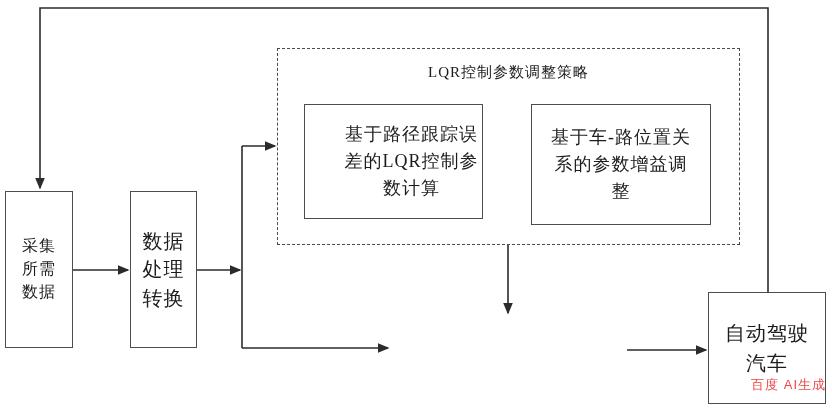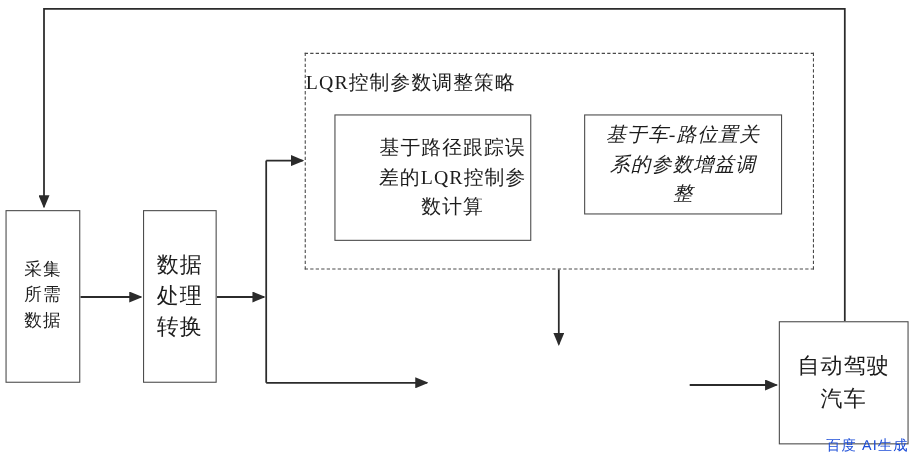--- a/index.html
+++ b/index.html
@@ -30,32 +30,33 @@
   .group {
     position: absolute;
     left: 277px; top: 48px; width: 463px; height: 197px;
     box-sizing: border-box;
     border: 1.6px dashed #4a4a4a;
     background: transparent;
   }
   .group-title {
     position: absolute;
     left: 0; right: 0; top: 14px;
-    font-size: 18px;
+    text-align: center;
+    font-size: 15px;
     letter-spacing: 1px;
   }
   .node-calc { left: 26px;  top: 55px; width: 179px; height: 115px; font-size: 18px; line-height: 1.5; padding-left: 36px; }
-  .node-gain { left: 253px; top: 55px; width: 180px; height: 91px; font-size: 18px; line-height: 1.5; font-style: italic; }
+  .node-gain { left: 253px; top: 55px; width: 180px; height: 121px; font-size: 18px; line-height: 1.5; }
   .node-controller { left: 390px; top: 315px; width: 237px; height: 70px;  font-size: 20px; }
   .node-vehicle    { left: 708px; top: 292px; width: 118px; height: 112px; font-size: 20px; line-height: 1.5; }
   .watermark {
     position: absolute;
-    right: 6px; bottom: 0;
+    right: 6px; bottom: 20px;
     font-size: 13px;
-    color: #1d4ed8;
+    color: #ef4444;
     font-family: "Liberation Sans", "DejaVu Sans", sans-serif;
     letter-spacing: 1px;
     user-select: none;
   }
 </style>
 </head>
 <body>
 
 <div class="canvas">
 

